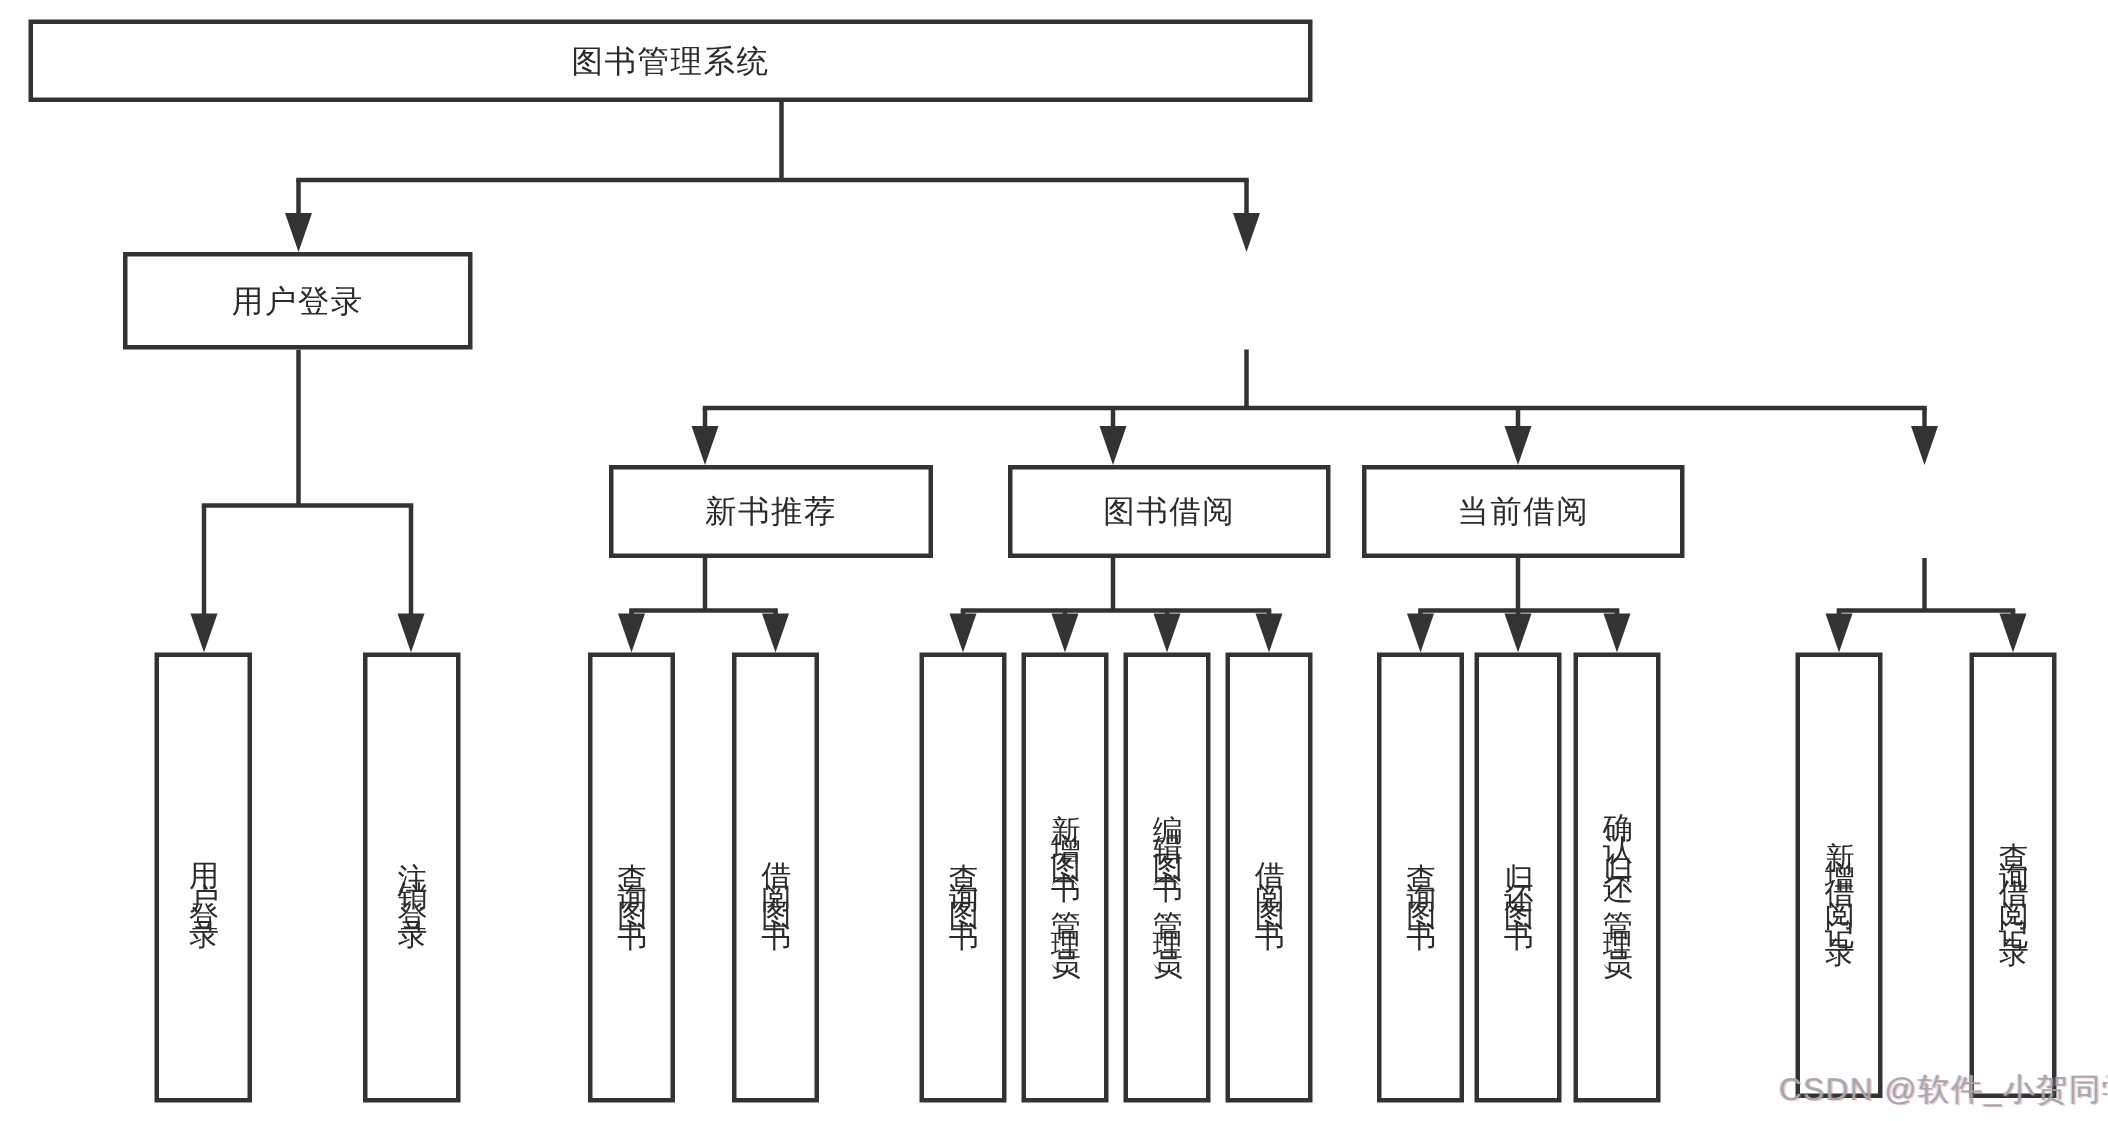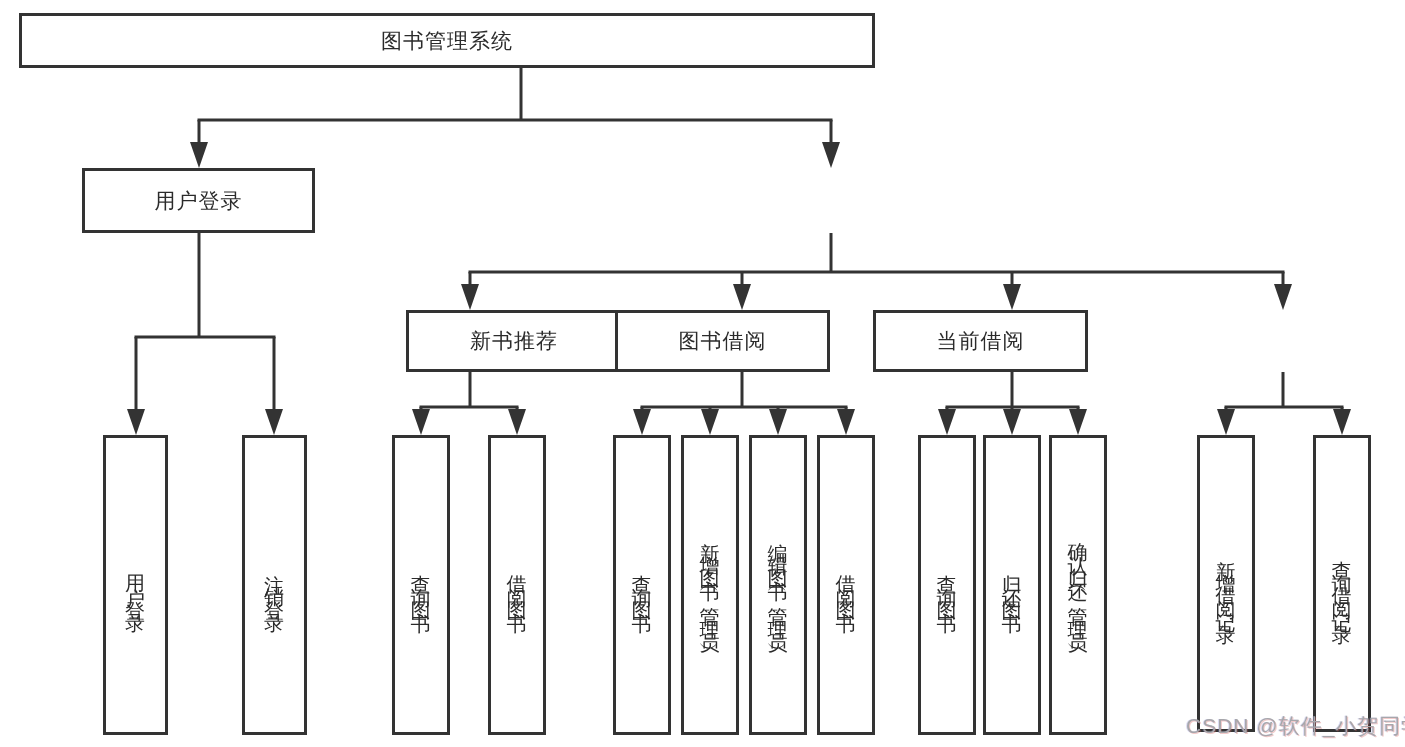--- a/index.html
+++ b/index.html
@@ -36,22 +36,22 @@
     font-size: 20px;
     letter-spacing: 13px;
     line-height: 1;
     color: #2b2b2b;
   }
   
   .b-root   { left: 19px;  top: 13px;  width: 856px; height: 55px; }
   .b-ulogin { left: 82px;  top: 168px; width: 233px;  height: 65px; }
   .b-bmgmt  { left: 712px; top: 168px; width: 238px;  height: 65px; }
   .b-nbooks { left: 362px;  top: 310px; width: 216px; height: 62px; margin-left: 44px; }
-  .b-borrow { left: 615px;  top: 310px; width: 215px; height: 62px; justify-content: center; }
-  .b-curr   { left: 873px;  top: 310px; width: 215px; height: 62px; }
+  .b-borrow { left: 672px;  top: 310px; width: 215px; height: 62px; justify-content: center; }
+  .b-curr   { left: 908px;  top: 310px; width: 215px; height: 62px; }
   .b-recs   { left: 1175px; top: 310px; width: 215px; height: 62px; }
   .b-g1a { left: 103px;  top: 435px; width: 65px; height: 300px; }
   .b-g1b { left: 242px;  top: 435px; width: 65px; height: 300px; }
   .b-g2a { left: 392px;  top: 435px; width: 58px; height: 300px; }
   .b-g2b { left: 488px;  top: 435px; width: 58px; height: 300px; }
   .b-g3a { left: 613px;  top: 435px; width: 58px; height: 300px; }
   .b-g3b { left: 681px;  top: 435px; width: 58px; height: 300px; }
   .b-g3c { left: 749px;  top: 435px; width: 58px; height: 300px; }
   .b-g3d { left: 817px;  top: 435px; width: 58px; height: 300px; }
   .b-g4a { left: 918px;  top: 435px; width: 58px; height: 300px; }

